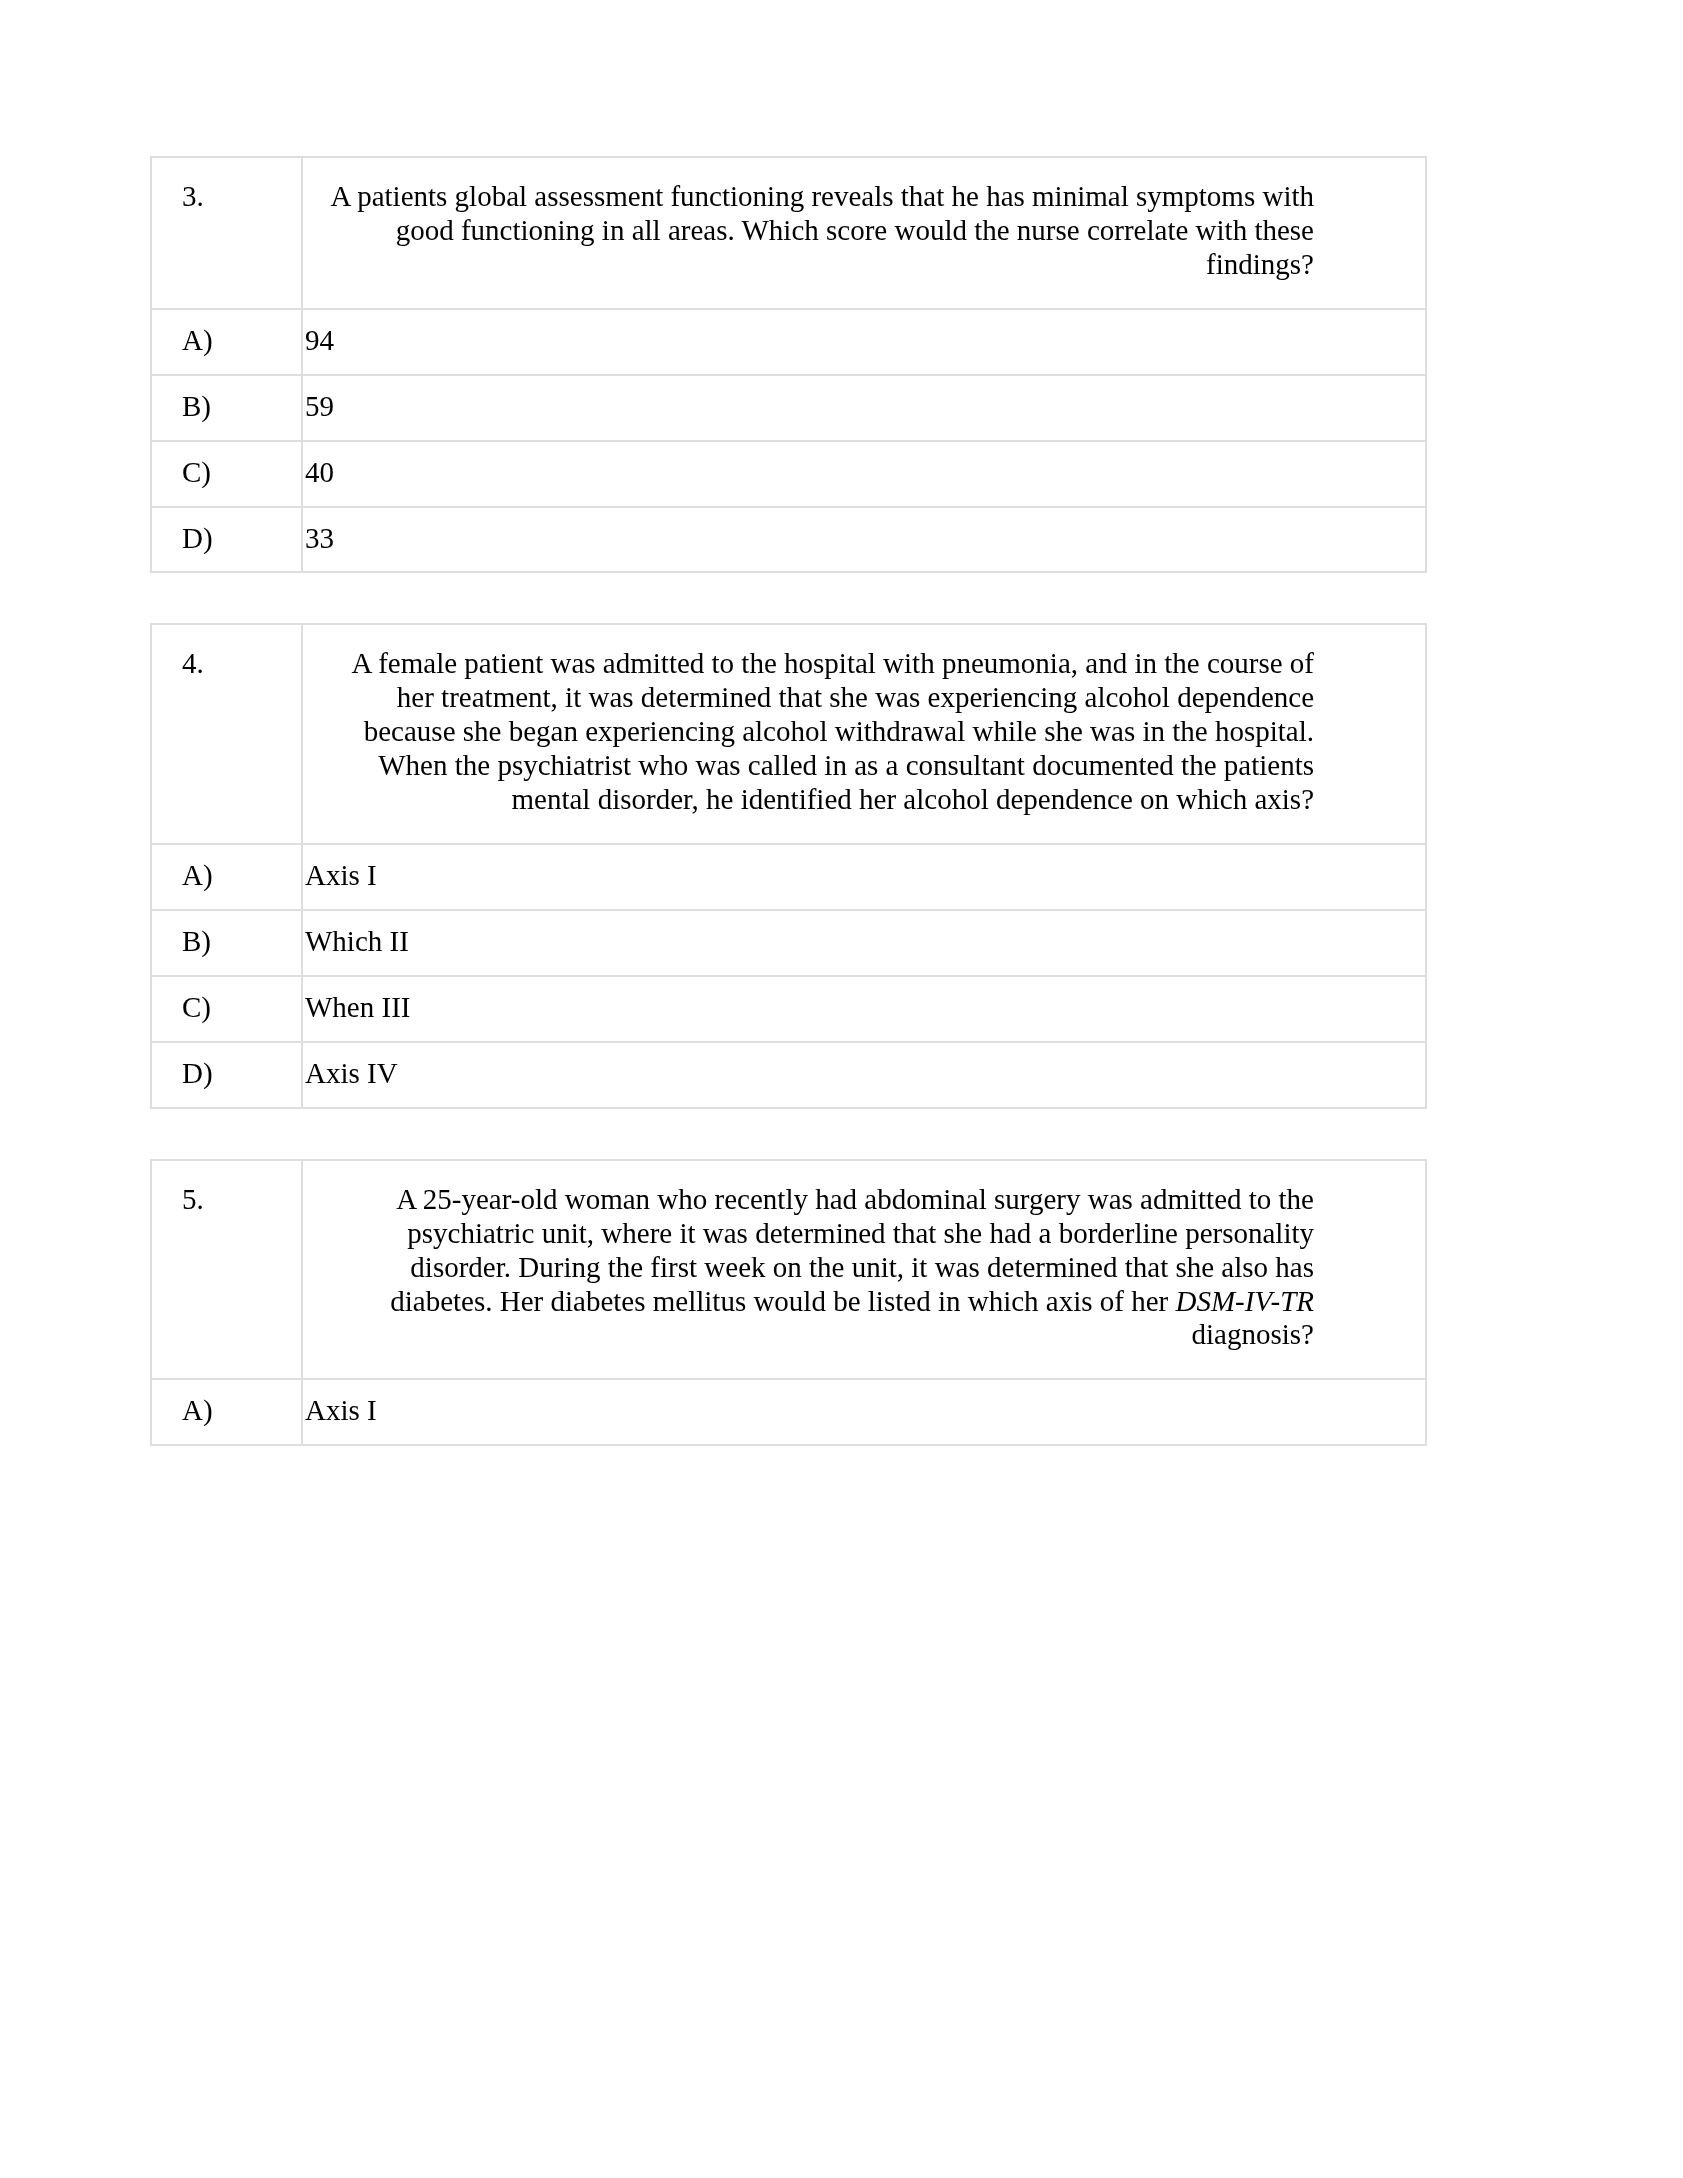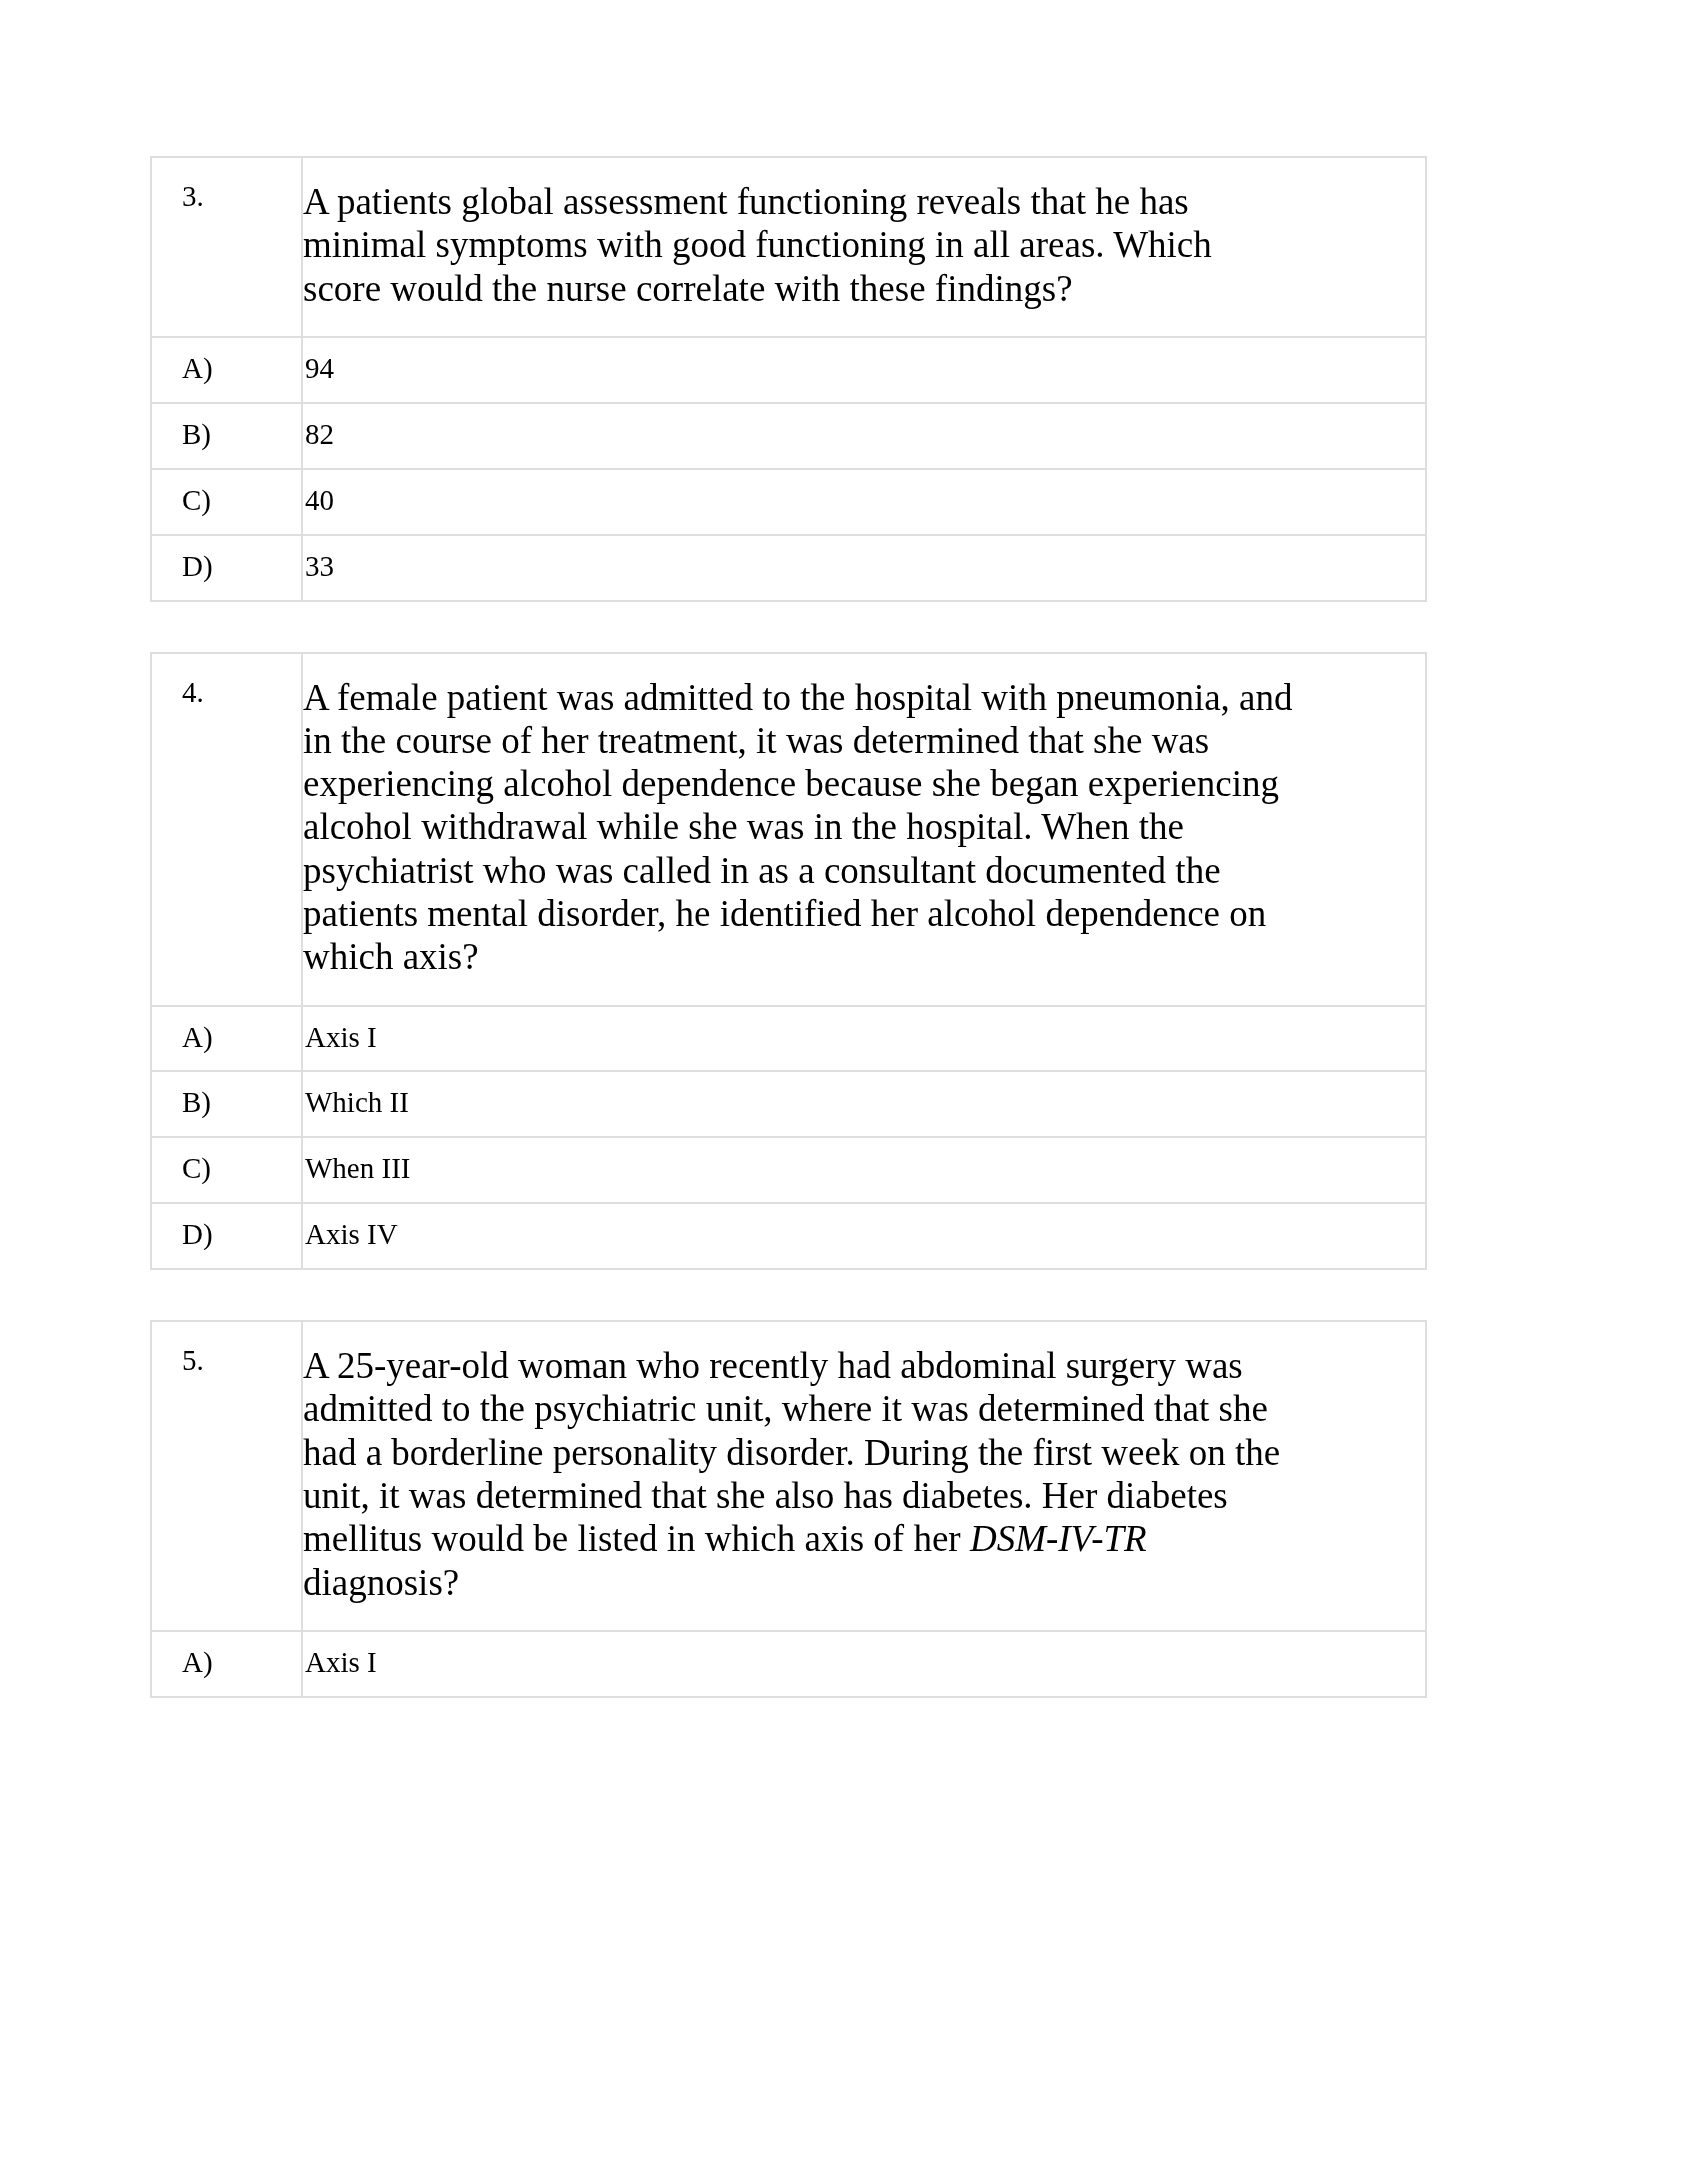--- a/index.html
+++ b/index.html
@@ -64,24 +64,25 @@
     padding: 14px 30px 16px 0;
   }
 
   .num {
     font-size: 29px;
     line-height: 1.17;
     white-space: nowrap;
   }
 
   .stem-text {
-    font-size: 37px;
-    line-height: 1.17;
-    text-align: left;
+    font-size: 29px;
+    line-height: 1.17;
+    text-align: right;
     max-width: 990px;
+    padding-left: 21px;
   }
 
   .letter {
     font-size: 29px;
     line-height: 1.17;
     white-space: nowrap;
   }
 
   .opt-val {
     font-size: 29px;
@@ -123,21 +124,21 @@
         </td>
         <td class="opt-text">
           <span class="opt-val opt-text-inner">94</span>
         </td>
       </tr>
       <tr class="opt-row">
         <td class="opt-letter">
           <span class="letter">B)</span>
         </td>
         <td class="opt-text">
-          <span class="opt-val opt-text-inner">82</span>
+          <span class="opt-val opt-text-inner">59</span>
         </td>
       </tr>
       <tr class="opt-row">
         <td class="opt-letter">
           <span class="letter">C)</span>
         </td>
         <td class="opt-text">
           <span class="opt-val opt-text-inner">40</span>
         </td>
       </tr>

